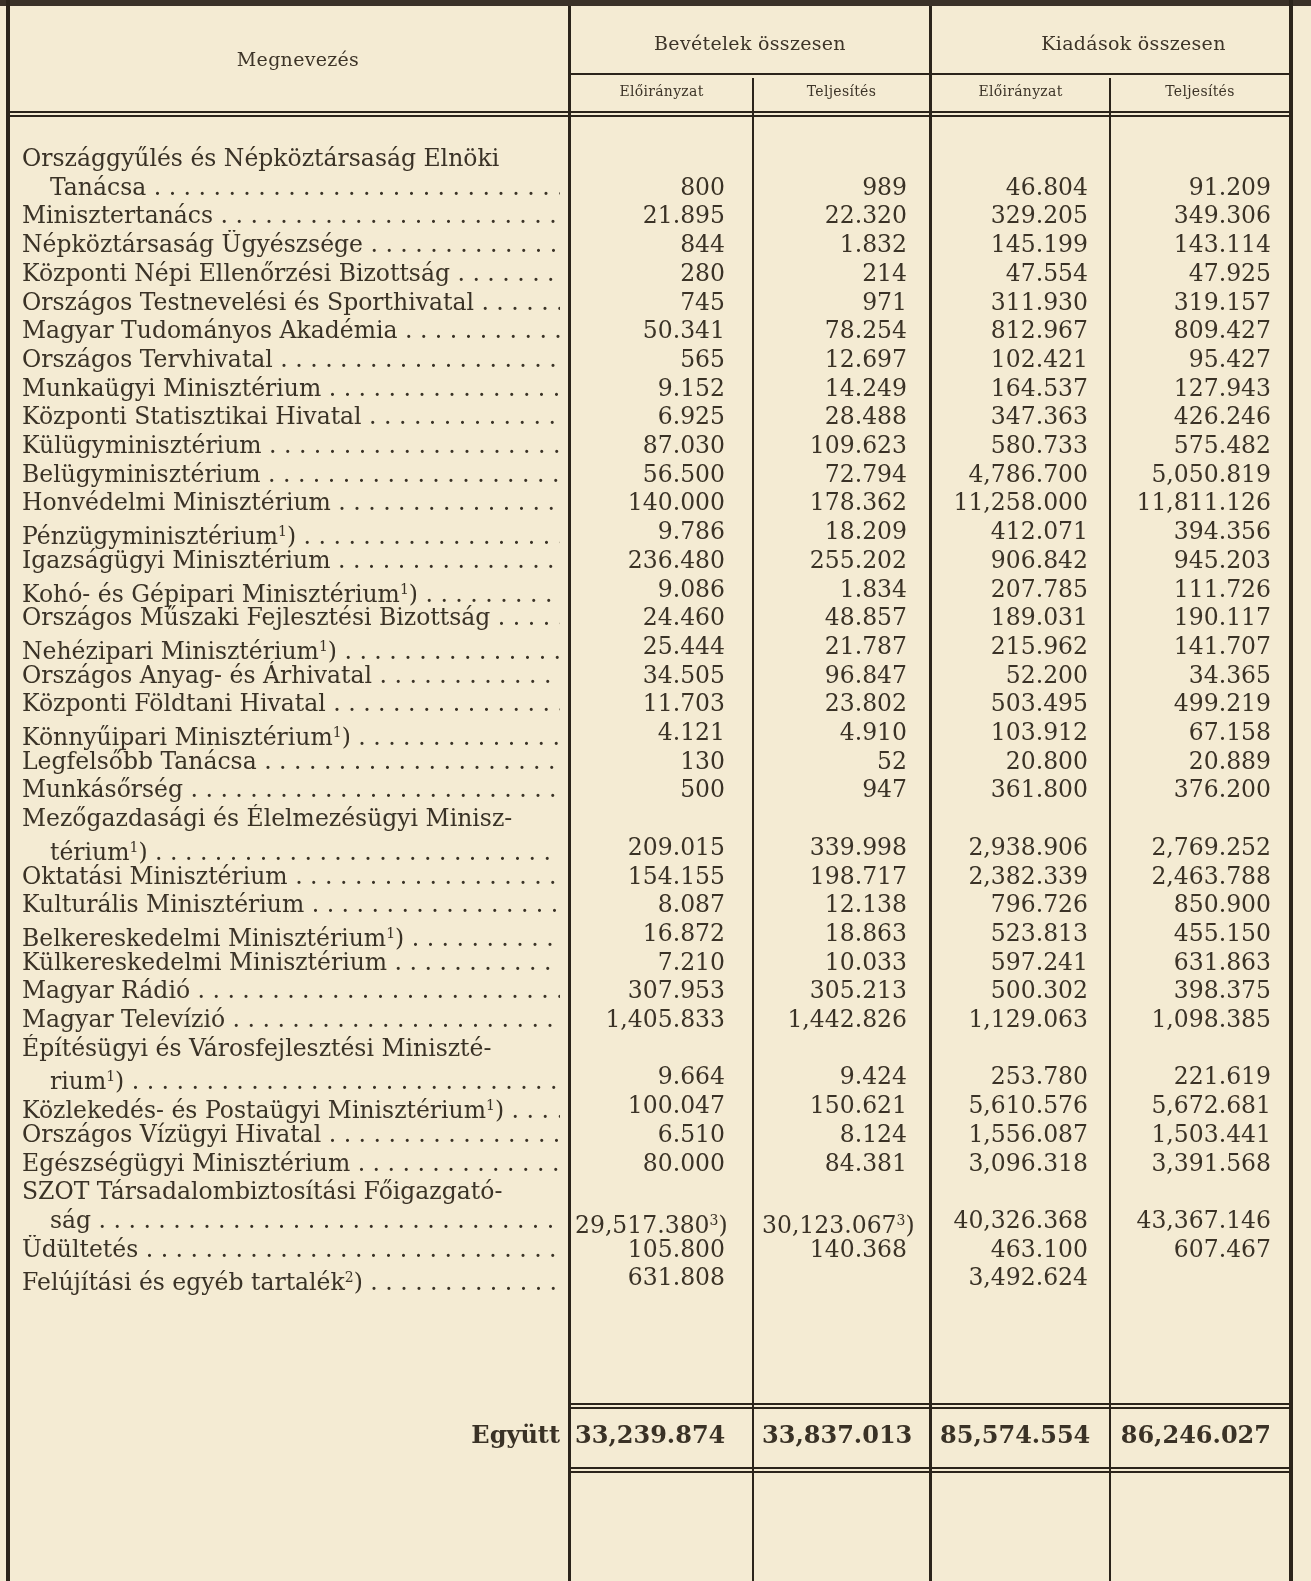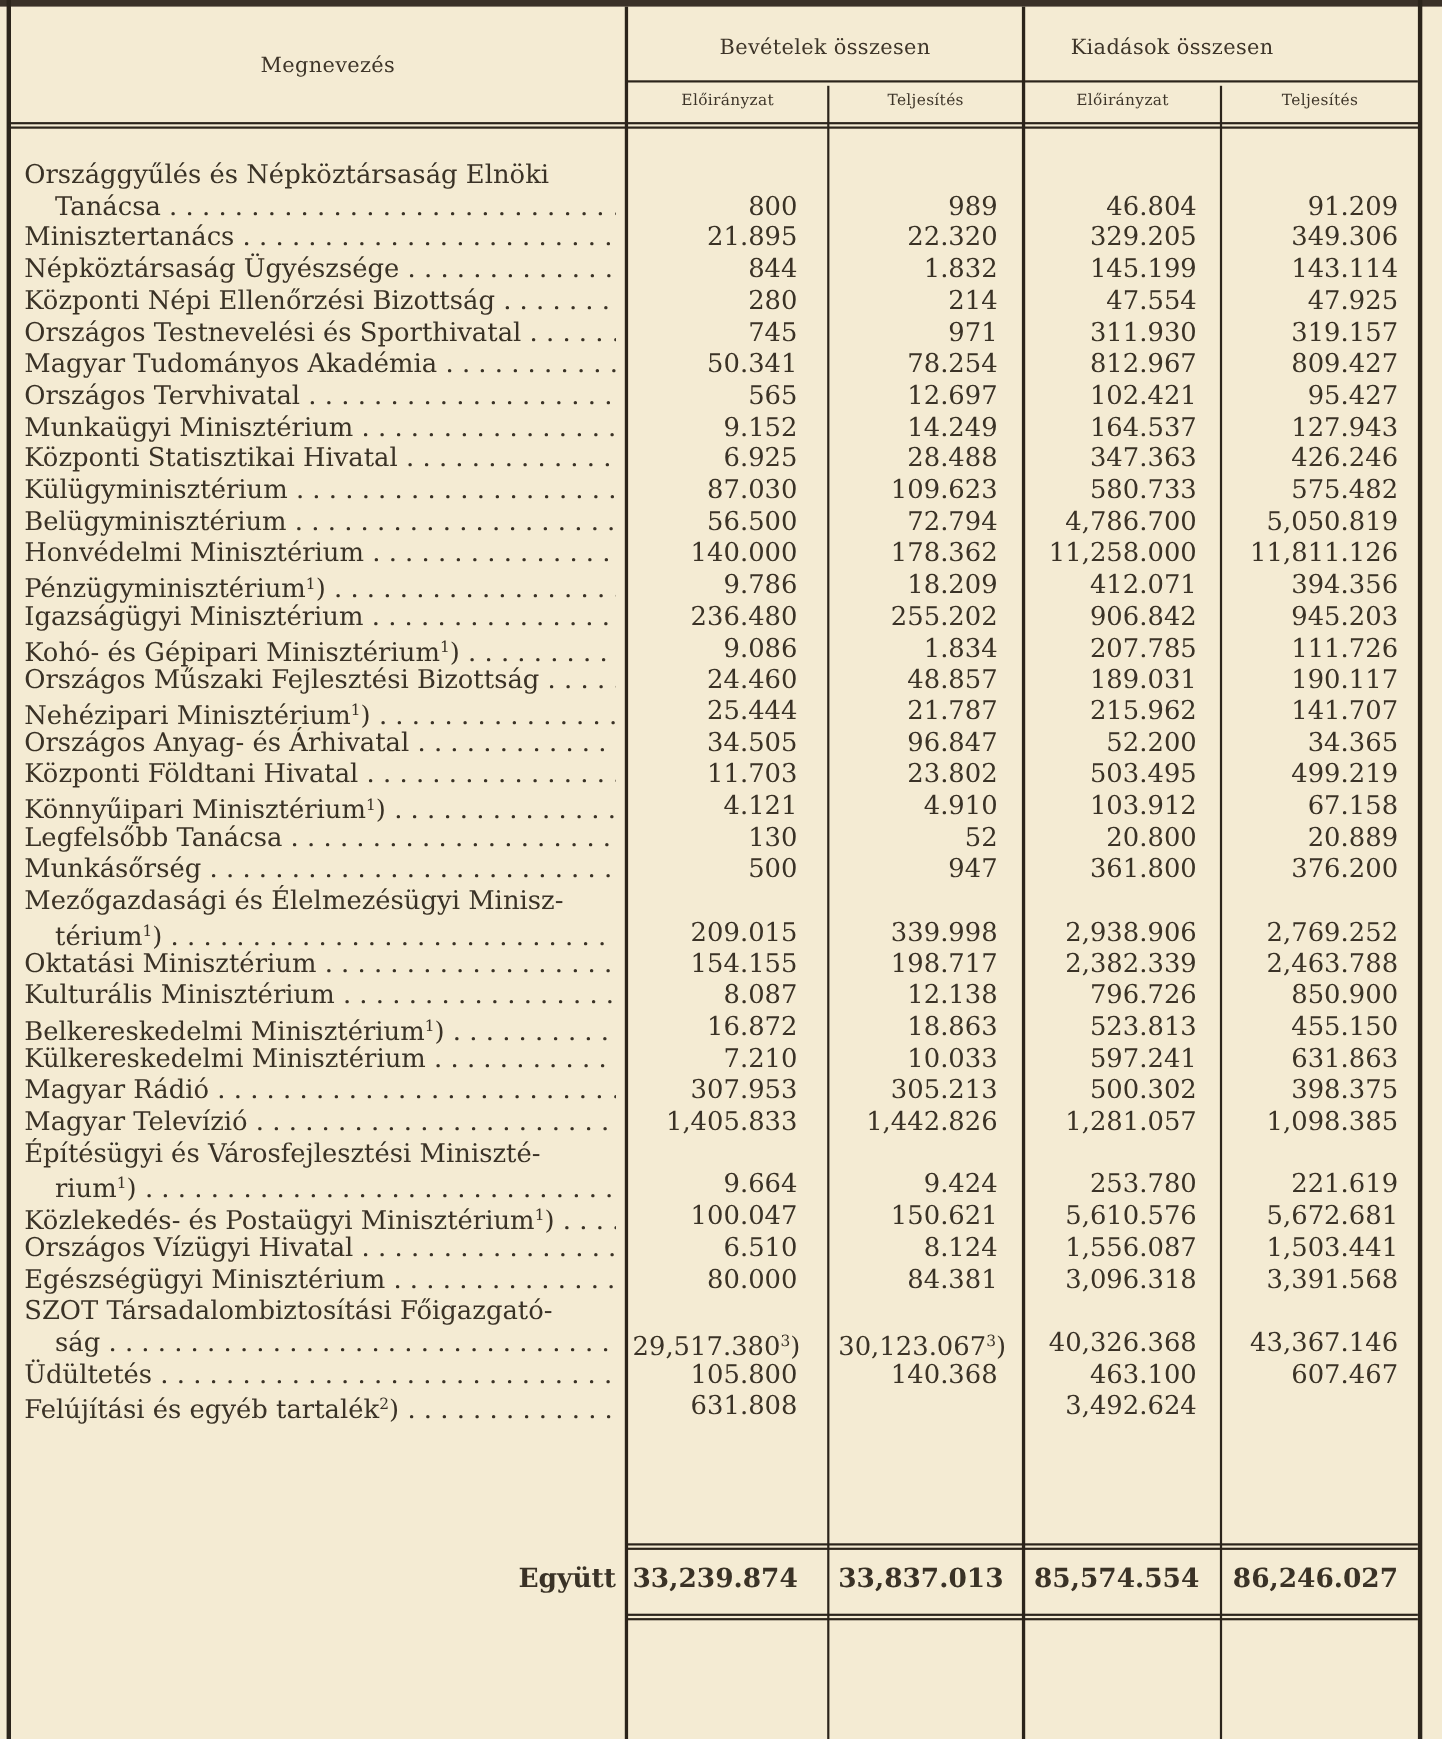--- a/index.html
+++ b/index.html
@@ -42,21 +42,21 @@
   <div class="hline" style="left:570px;top:73px;width:719px;height:2px;"></div>
   <div class="hline" style="left:8px;top:111px;width:1283px;height:2px;"></div>
   <div class="hline" style="left:8px;top:115px;width:1283px;height:2px;"></div>
   <div class="hline" style="left:570px;top:1403px;width:719px;height:2px;"></div>
   <div class="hline" style="left:570px;top:1407px;width:719px;height:2px;"></div>
   <div class="hline" style="left:570px;top:1467px;width:719px;height:2px;"></div>
   <div class="hline" style="left:570px;top:1471px;width:719px;height:2px;"></div>
 
   <div class="hdr" style="left:2px;width:592px;top:48px;">Megnevezés</div>
   <div class="hdr" style="left:571px;width:358px;top:32px;">Bevételek összesen</div>
-  <div class="hdr" style="left:892px;width:347px;top:32px;">Kiadások összesen</div>
+  <div class="hdr" style="left:960px;width:347px;top:32px;">Kiadások összesen</div>
   <div class="hdr sub" style="left:571px;width:181px;top:83px;">Előirányzat</div>
   <div class="hdr sub" style="left:754px;width:175px;top:83px;">Teljesítés</div>
   <div class="hdr sub" style="left:932px;width:177px;top:83px;">Előirányzat</div>
   <div class="hdr sub" style="left:1111px;width:178px;top:83px;">Teljesítés</div>
 
   <div id="rows">
       <div class="row" style="top: 144px;">
         <div class="name"><span>Országgyűlés és Népköztársaság Elnöki</span></div>
       </div>
       <div class="row" style="top: 172.7px;">
@@ -255,21 +255,21 @@
         <div class="name" style="width: 538px;"><span>Magyar Rádió</span><span class="dots"> . . . . . . . . . . . . . . . . . . . . . . . . . . . . . . . . . . . . . . . . . . . . . . . . . . . . . . . . . . . . </span></div>
         <div class="cell c0">307.953</div>
         <div class="cell c1">305.213</div>
         <div class="cell c2">500.302</div>
         <div class="cell c3">398.375</div>
       </div>
       <div class="row" style="top: 1005px;">
         <div class="name" style="width: 538px;"><span>Magyar Televízió</span><span class="dots"> . . . . . . . . . . . . . . . . . . . . . . . . . . . . . . . . . . . . . . . . . . . . . . . . . . . . . . . . . . . . </span></div>
         <div class="cell c0">1,405.833</div>
         <div class="cell c1">1,442.826</div>
-        <div class="cell c2">1,281.057</div>
+        <div class="cell c2">1,129.063</div>
         <div class="cell c3">1,098.385</div>
       </div>
       <div class="row" style="top: 1033.7px;">
         <div class="name"><span>Építésügyi és Városfejlesztési Miniszté-</span></div>
       </div>
       <div class="row" style="top: 1062.4px;">
         <div class="name" style="left: 50px; width: 510px;"><span>rium<span class="sup">1</span>)</span><span class="dots"> . . . . . . . . . . . . . . . . . . . . . . . . . . . . . . . . . . . . . . . . . . . . . . . . . . . . . . . . . . . . </span></div>
         <div class="cell c0">9.664</div>
         <div class="cell c1">9.424</div>
         <div class="cell c2">253.780</div>

